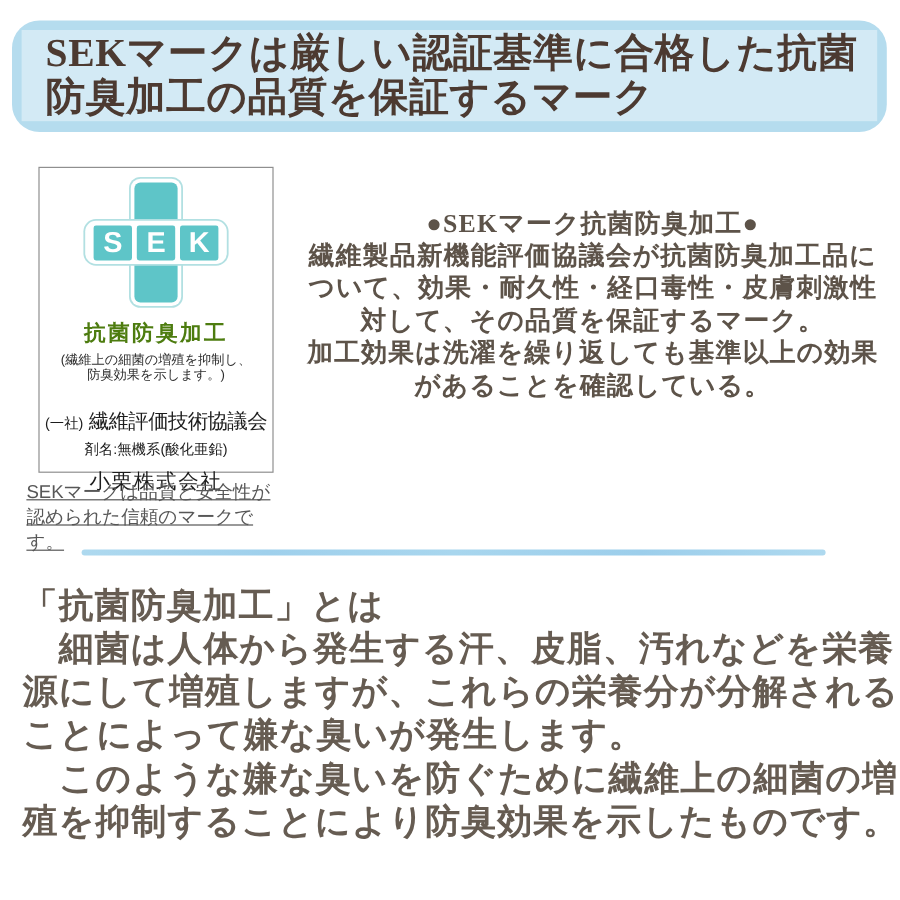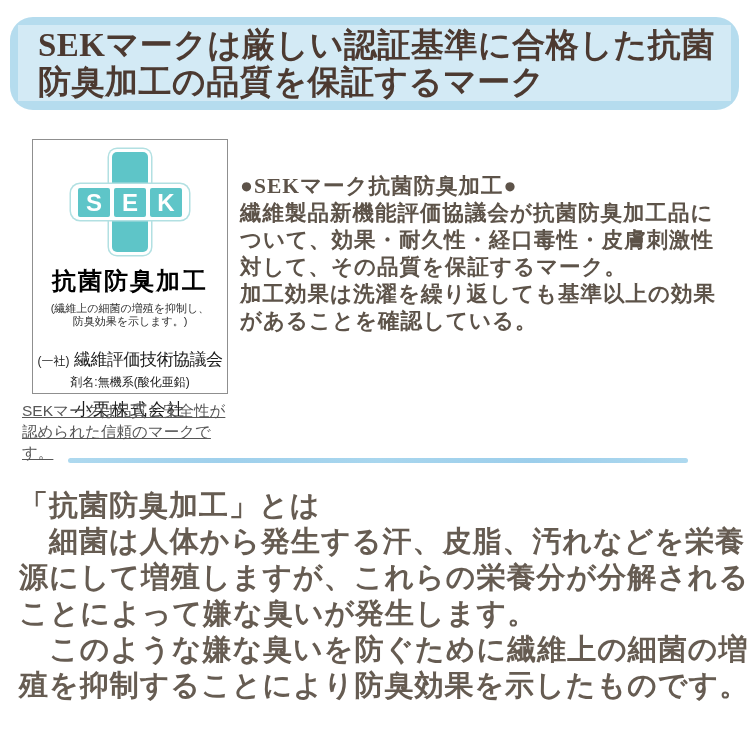--- a/index.html
+++ b/index.html
@@ -18,39 +18,39 @@
             border:1px solid #8f8f8f;box-sizing:border-box;text-align:center;}
   .cross{position:relative;width:108px;height:100px;margin:12px auto 0 auto;}
   .cross-v{position:absolute;left:36px;top:0;width:36px;height:100px;background:#5ec5c8;
            border-radius:5px;box-shadow:0 0 0 3px #ffffff,0 0 0 4.5px #b2e0e2;}
   .cross-band{position:absolute;left:-5px;top:32px;width:118px;height:36px;background:#ffffff;
               border-radius:9px;box-shadow:0 0 0 1.5px #b2e0e2;display:flex;align-items:center;
               justify-content:center;gap:4px;}
   .letter-sq{width:32px;height:29px;background:#5ec5c8;color:#ffffff;font-weight:bold;
              font-size:24px;line-height:29px;border-radius:2px;display:flex;align-items:center;
              justify-content:center;font-family:"Liberation Sans",sans-serif;}
-  .cert-label{margin-top:13px;font-size:24px;font-weight:bold;color:#000000;letter-spacing:2px;}
+  .cert-label{margin-top:13px;font-size:18px;font-weight:bold;color:#4d7c0f;letter-spacing:2px;}
   .cert-note{margin-top:5px;font-size:11px;line-height:13px;color:#2e2e2e;}
   .cert-no{margin-top:5px;font-size:13px;color:#1c1c1c;}
   .cert-no .no-label{font-weight:bold;letter-spacing:1px;}
   .cert-no .no-value{font-size:15px;margin-left:10px;letter-spacing:1px;}
   .cert-org{margin-top:20px;color:#1c1c1c;white-space:nowrap;}
   .cert-org .org-prefix{font-size:12px;}
   .cert-org .org-name{font-size:17px;letter-spacing:-0.5px;}
   .cert-agent{margin-top:3px;font-size:12px;color:#1c1c1c;}
   .cert-company{margin-top:7px;font-size:17px;color:#1c1c1c;letter-spacing:1.5px;}
 
   
   .caption{position:absolute;left:22px;top:400px;width:220px;text-align:left;font-size:15.5px;
            line-height:21px;color:#575757;text-decoration:underline;}
 
   
   .desc{position:absolute;left:240px;top:173px;width:508px;font-family:"Liberation Serif",serif;
         font-weight:bold;font-size:21.5px;line-height:27px;color:#5d5349;letter-spacing:1px;}
-  .desc div{white-space:nowrap;}
+  .desc div{white-space:nowrap;text-align:center;}
 
   
   .divider{position:absolute;left:68px;top:458px;width:620px;height:5px;border-radius:3px;
            background:linear-gradient(90deg,#aed9ef 0%,#9fd0ec 25%,#a8d6ee 50%,#9cceeb 75%,#aed9ef 100%);}
 
   
   .expl{position:absolute;left:19px;top:487px;width:740px;font-family:"Liberation Serif",serif;
         font-weight:bold;font-size:29px;line-height:36px;color:#665c52;letter-spacing:1px;}
   .expl div{white-space:nowrap;}
 </style>

